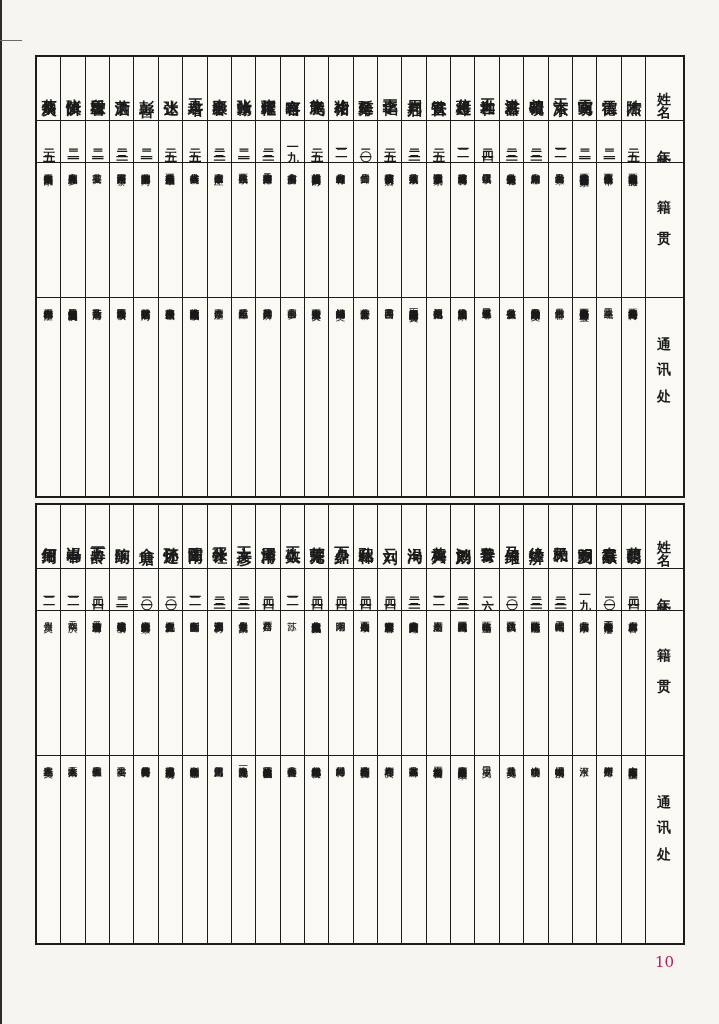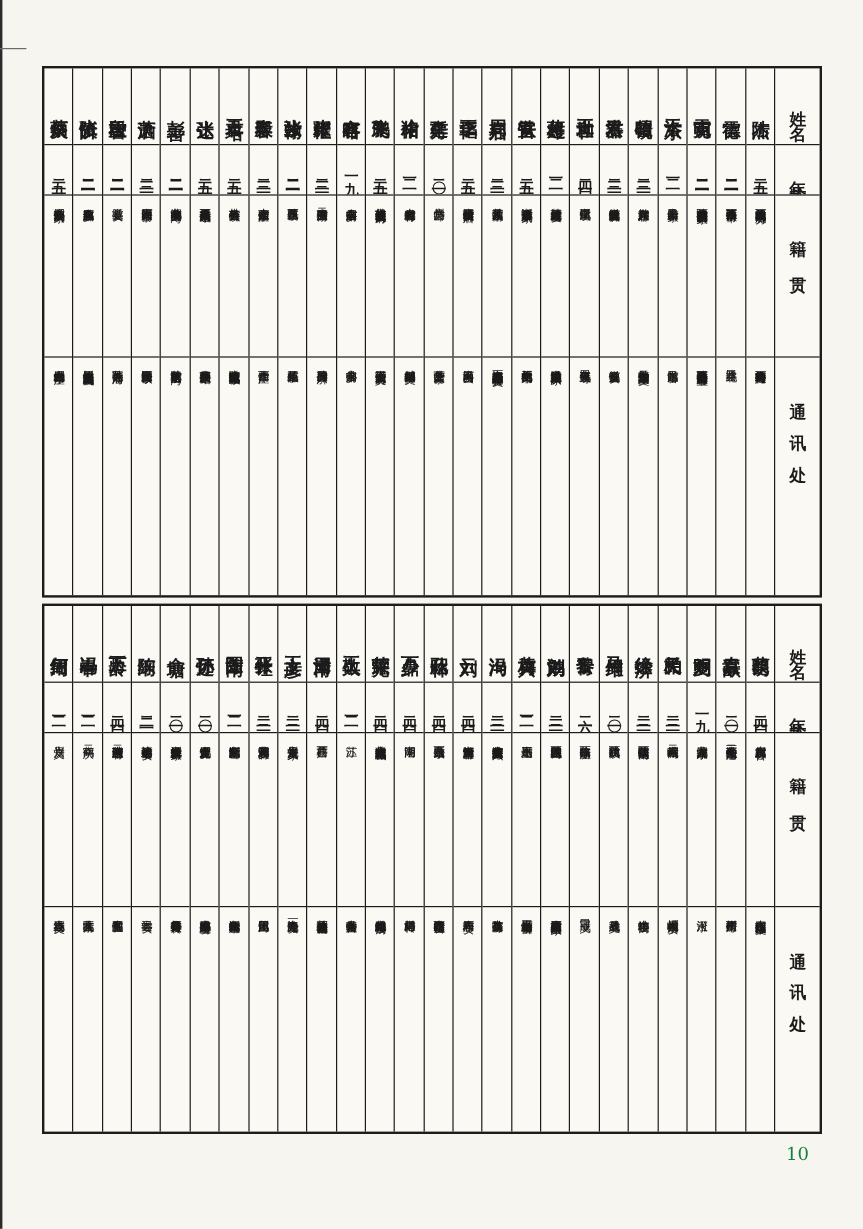--- a/index.html
+++ b/index.html
@@ -56,21 +56,21 @@
   .age-txt    { font-size:12px; font-weight:700; letter-spacing:.12em; }
   .body-txt   { font-size:9.5px; line-height:1.18; letter-spacing:.02em; padding:3px 0; }
   .hdr-txt    { font-size:14px; font-weight:700; }
   .hdr-name   { letter-spacing:.9em;  padding-top:10px; }
   .hdr-age    { letter-spacing:.35em; padding-top:4px; }
   .hdr-origin { letter-spacing:2.2em; padding-top:26px; }
   .hdr-addr   { letter-spacing:1.9em; padding-top:26px; }
   .page-number {
     position:absolute; left:655px; top:953px;
     font-family:"DejaVu Serif", serif;
-    font-size:15px; color:#15803d;
+    font-size:15px; color:#be185d;
   }
 </style>
 </head>
 <body>
 
 <div class="scan-edge-left"></div>
 <div class="scan-edge-top"></div>
 
 <div class="rtable t0">
   <div class="col header-col">

